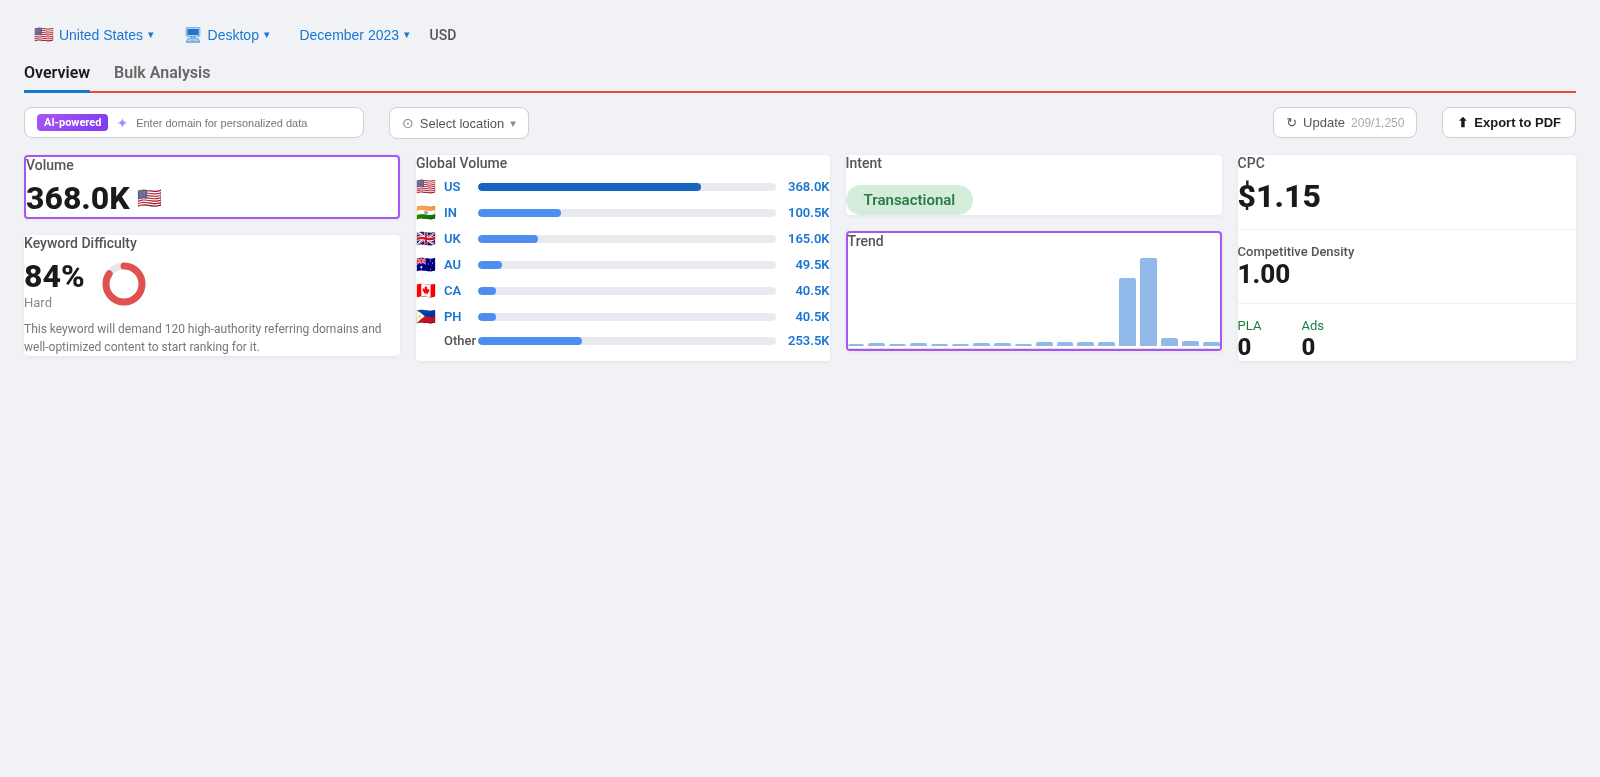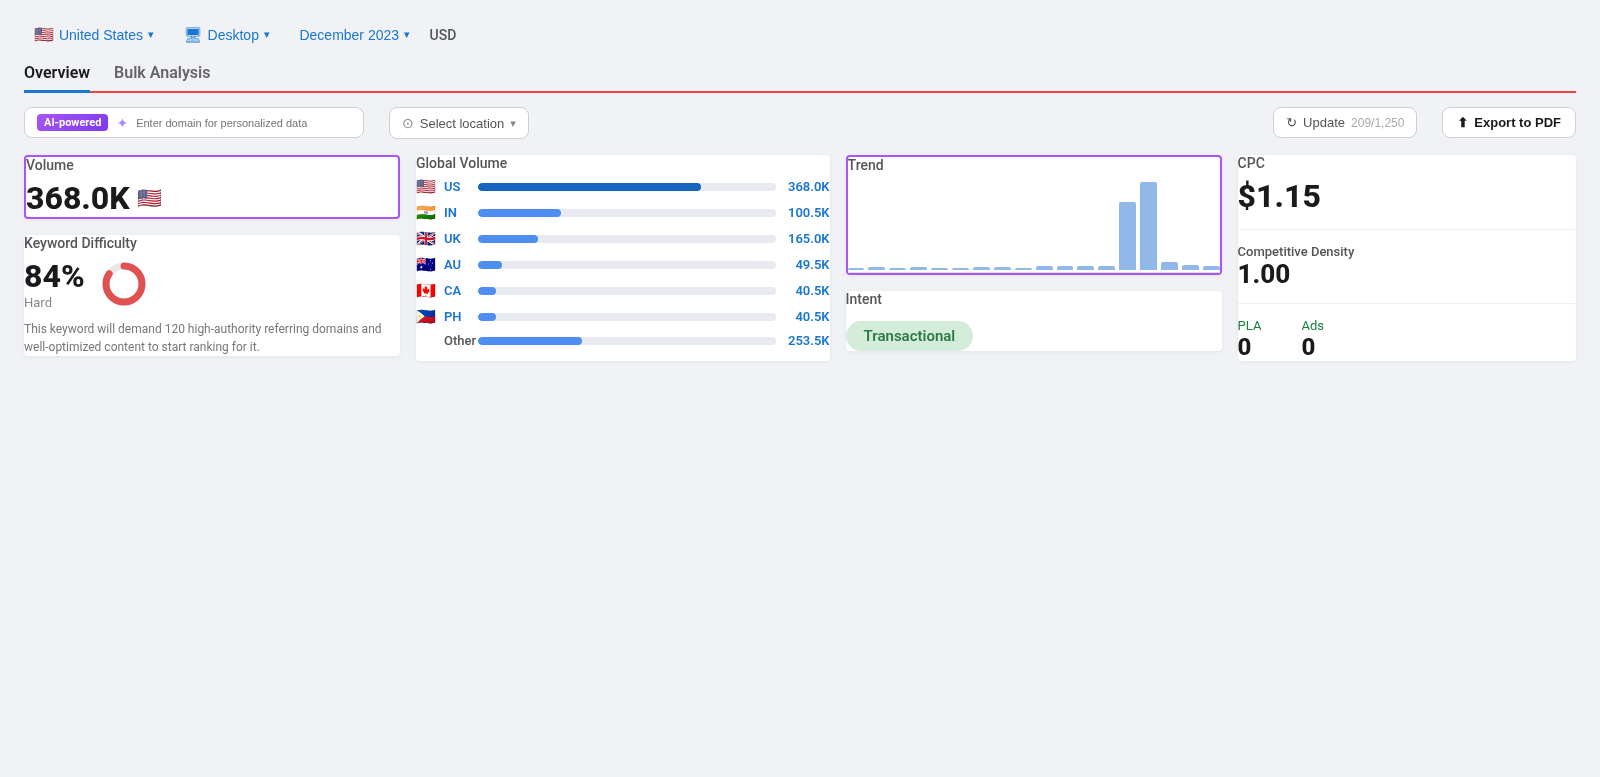--- a/index.html
+++ b/index.html
@@ -400,20 +400,25 @@
         <span class="country-code" style="color:#555; font-weight:500;">Other</span>
         <div class="bar-bg">
             <div class="bar-fill" style="width:35%"></div>
           </div>
         <span class="country-val">253.5K</span>
       </div>
     </div>
   </div>
 
   <div style="display:flex; flex-direction:column; gap:16px;">
+
+    <div class="card">
+      <div class="intent-label">Intent</div>
+      <div class="intent-badge">Transactional</div>
+    </div>
 
     <div class="card highlighted trend-card">
       <div class="trend-label">Trend</div>
       <div class="chart-area" id="trend-chart-area">
 
       <div class="bar-chart-bar" style="height: 1.95556px;"></div>
           <div class="bar-chart-bar" style="height: 2.93333px;"></div>
           <div class="bar-chart-bar" style="height: 1.95556px;"></div>
           <div class="bar-chart-bar" style="height: 2.93333px;"></div>
           <div class="bar-chart-bar" style="height: 1.95556px;"></div>
@@ -425,25 +430,20 @@
           <div class="bar-chart-bar" style="height: 3.91111px;"></div>
           <div class="bar-chart-bar" style="height: 3.91111px;"></div>
           <div class="bar-chart-bar" style="height: 3.91111px;"></div>
           <div class="bar-chart-bar" style="height: 68.4444px;"></div>
           <div class="bar-chart-bar" style="height: 88px;"></div>
           <div class="bar-chart-bar" style="height: 7.82222px;"></div>
           <div class="bar-chart-bar" style="height: 4.88889px;"></div>
           <div class="bar-chart-bar" style="height: 3.91111px;"></div>
         </div>
     </div>
-
-    <div class="card">
-      <div class="intent-label">Intent</div>
-      <div class="intent-badge">Transactional</div>
-    </div>
   </div>
 
   <div class="card">
     <div class="card-label">CPC</div>
     <div class="cpc-value">$1.15</div>
     <div class="divider"></div>
     <div class="comp-label">Competitive Density</div>
     <div class="comp-value">1.00</div>
     <div class="divider"></div>
     <div class="pla-ads-row">

